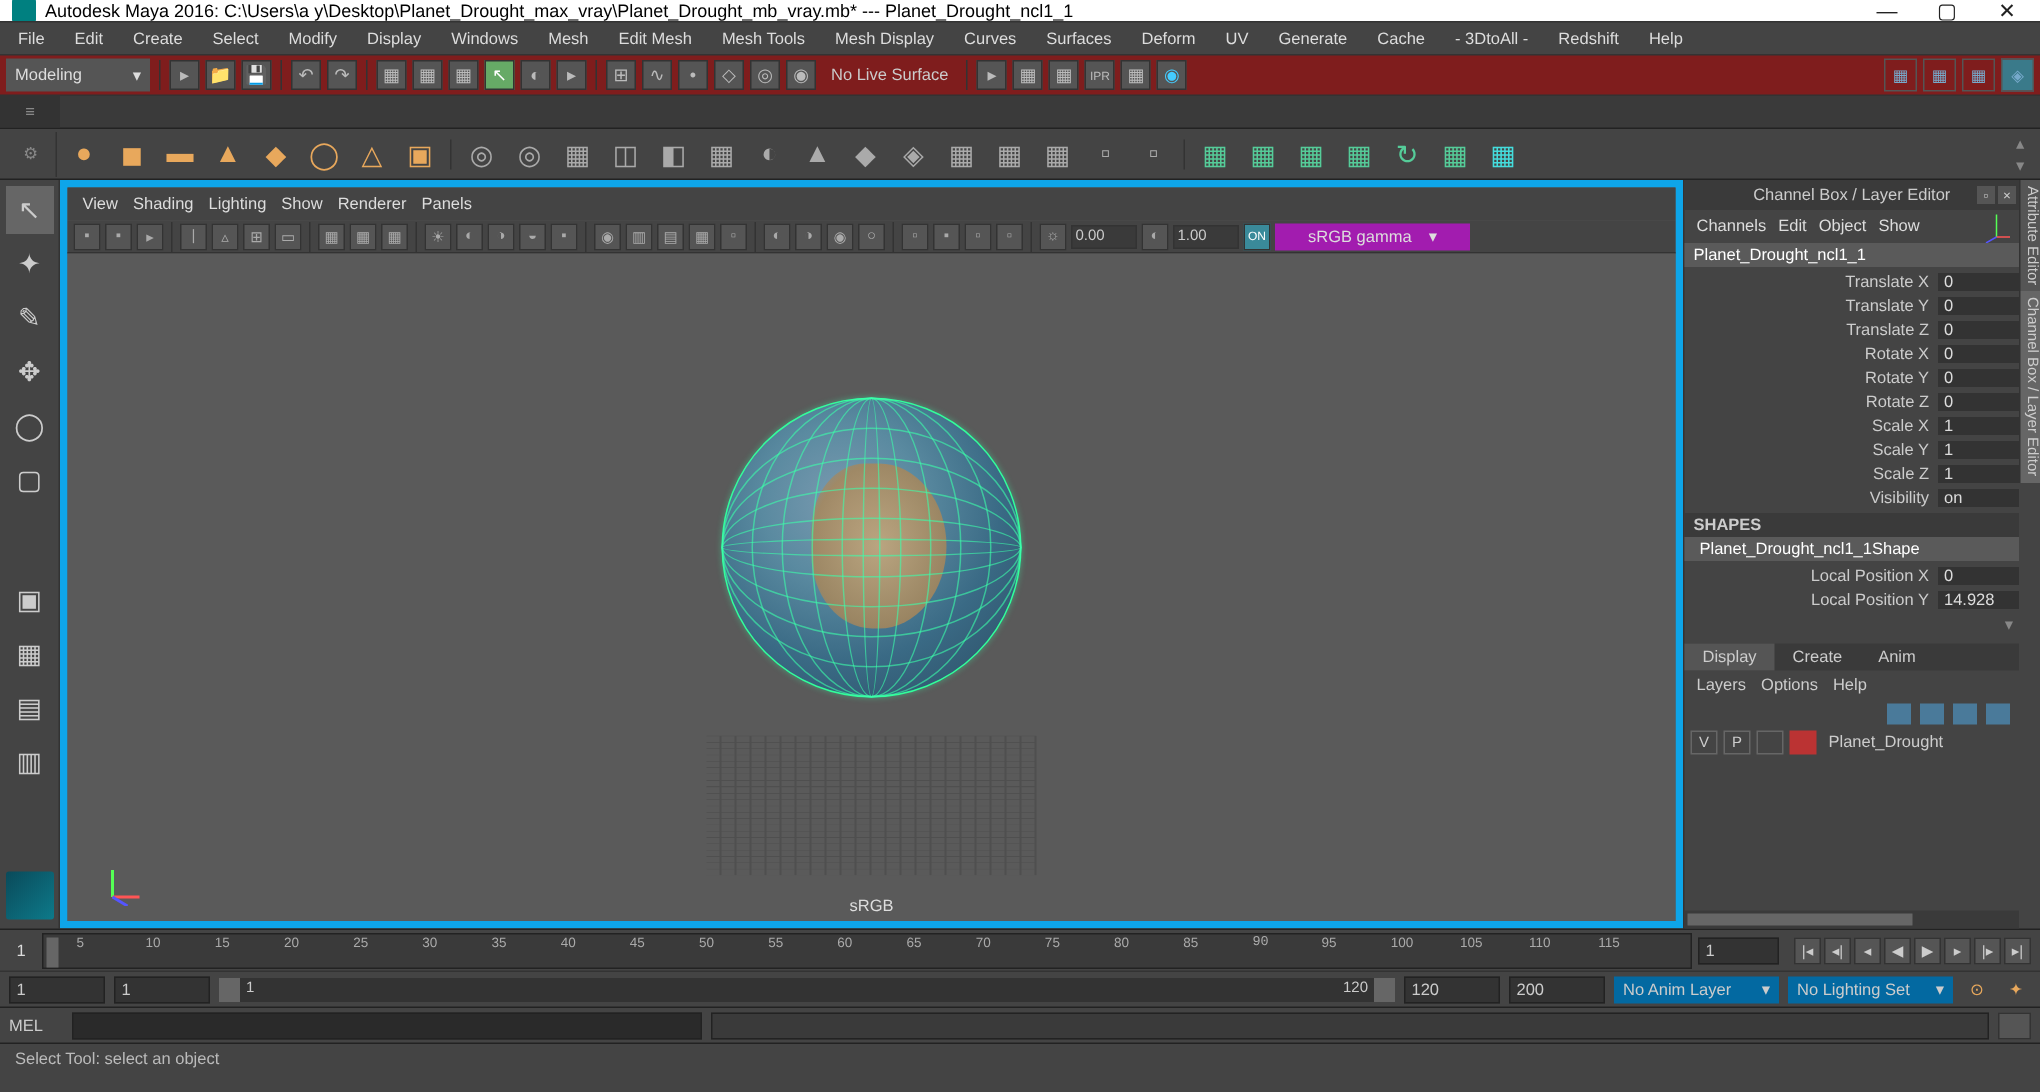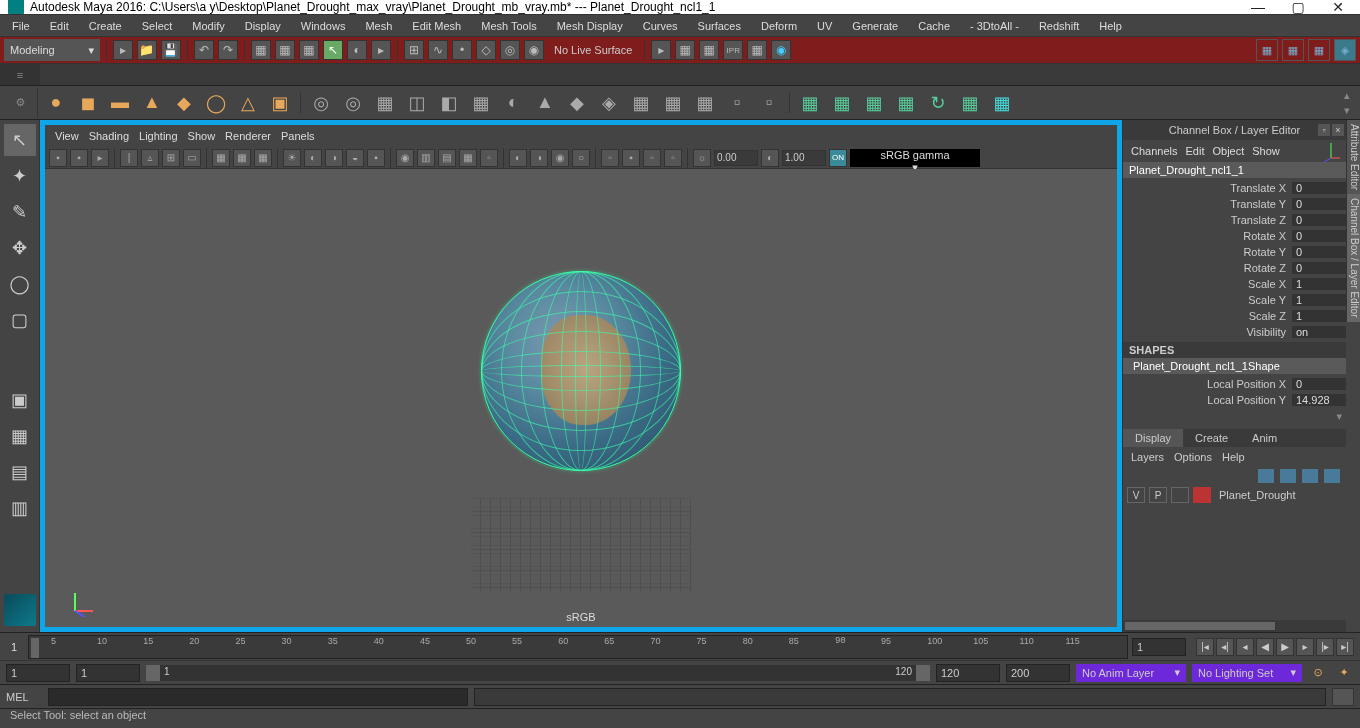--- a/index.html
+++ b/index.html
@@ -40,21 +40,21 @@
 .toolbox .tool { width: 32px; height: 32px; display: flex; align-items: center; justify-content: center; font-size: 18px; color: #ccc; }
 .toolbox .tool.active { background: #666; }
 .toolbox .spacer { flex: 1; }
 .toolbox .mayalogo { width: 32px; height: 32px; background: linear-gradient(135deg, #0a4a5a, #0d7a8a); border-radius: 2px; margin-bottom: 2px; }
 .viewport-wrap { flex: 1; display: flex; flex-direction: column; background: #555; border: 5px solid #0ea5e9; }
 .panelmenu { height: 22px; display: flex; align-items: center; gap: 10px; padding: 0 10px; background: #444; }
 .panelmenu span { color: #ddd; }
 .paneltools { height: 22px; background: #444; display: flex; align-items: center; gap: 3px; padding: 0 4px; border-bottom: 1px solid #333; }
 .ptbtn { width: 18px; height: 18px; background: #555; border: 1px solid #333; display: inline-flex; align-items: center; justify-content: center; color: #aaa; font-size: 10px; }
 .paneltools input { width: 44px; height: 16px; background: #3a3a3a; border: 1px solid #333; color: #ccc; font-size: 10px; padding: 0 2px; }
-.paneltools .dropdown { width: 130px; height: 18px; background: #000000; display: flex; align-items: center; padding: 0 6px; justify-content: space-between; color: #ddd; flex-direction: column; }
+.paneltools .dropdown { width: 130px; height: 18px; background: #a21caf; display: flex; align-items: center; padding: 0 22px; justify-content: space-between; color: #ddd; }
 .viewport { flex: 1; background: #5a5a5a; position: relative; overflow: hidden; }
 .viewaxis { position: absolute; left: 24px; bottom: 10px; width: 30px; height: 30px; }
 .viewlabel { position: absolute; left: 50%; bottom: 4px; transform: translateX(-50%); color: #ddd; font-size: 11px; }
 
 .rightpanel { width: 238px; background: #444; display: flex; border-left: 1px solid #333; }
 .sidetab { width: 14px; background: #555; writing-mode: vertical-rl; text-align: center; font-size: 10px; color: #ccc; padding: 4px 0; border-left: 1px solid #333; }
 .rpcontent { flex: 1; display: flex; flex-direction: column; }
 .rphead { height: 20px; background: #3a3a3a; display: flex; align-items: center; justify-content: center; color: #ccc; position: relative; }
 .rphead .btns { position: absolute; right: 2px; display: flex; gap: 2px; }
 .rphead .btns span { width: 12px; height: 12px; background: #555; font-size: 9px; display: inline-flex; align-items: center; justify-content: center; }
@@ -87,30 +87,30 @@
 .ruler .marker { position: absolute; left: 2px; top: 2px; width: 8px; height: 20px; background: #666; }
 .tick { position: absolute; top: 0; font-size: 9px; color: #aaa; }
 .playback { display: flex; gap: 2px; padding: 0 6px; }
 .playback .pb { width: 18px; height: 18px; background: #555; border: 1px solid #333; display: inline-flex; align-items: center; justify-content: center; font-size: 10px; color: #ccc; }
 
 .rangerow { height: 24px; background: #444; display: flex; align-items: center; gap: 6px; padding: 0 6px; border-top: 1px solid #333; }
 .rangerow input { width: 64px; height: 18px; background: #333; border: 1px solid #222; color: #ccc; padding: 0 4px; }
 .rangeslider { flex: 1; height: 16px; background: #333; position: relative; }
 .rangeslider .handle { position: absolute; top: 0; height: 16px; width: 14px; background: #666; }
 .rangeslider .lbl { position: absolute; top: 1px; color: #ccc; font-size: 10px; }
-.rsel { width: 110px; height: 18px; background: #6d28d9; color: #ccc; display: flex; align-items: center; justify-content: space-between; padding: 0 6px; }
+.rsel { width: 110px; height: 18px; background: #0369a1; color: #ccc; display: flex; align-items: center; justify-content: space-between; padding: 0 6px; }
 .righticon { width: 20px; height: 20px; display: inline-flex; align-items: center; justify-content: center; color: #e8a85c; }
 
 .cmdrow { height: 24px; background: #444; display: flex; align-items: center; padding: 0 6px; gap: 6px; border-top: 1px solid #222; }
 .cmdrow .mel { width: 36px; color: #ccc; }
 .cmdrow input { flex: 0 0 420px; height: 18px; background: #2a2a2a; border: 1px solid #222; color: #ccc; }
 .cmdrow .log { flex: 1; height: 18px; background: #3a3a3a; border: 1px solid #222; }
 .cmdrow .btn { width: 22px; height: 18px; background: #555; border: 1px solid #333; }
 
-.status { height: 20px; background: #444; display: flex; align-items: flex-start; padding: 0 10px; color: #bbb; border-top: 1px solid #222; }
+.status { height: 20px; background: #444; display: flex; align-items: flex-end; padding: 16px 10px; color: #bbb; border-top: 1px solid #222; }
 
 .globe { position: absolute; left: 50%; top: 44%; transform: translate(-50%,-50%); width: 200px; height: 200px; }
 .globe .fill { width: 100%; height: 100%; border-radius: 50%; background: radial-gradient(circle at 40% 35%, #7a9ab0 0%, #5a8aa0 30%, #3a6a85 60%, #2a4a60 100%); position: absolute; }
 .globe .land { position: absolute; width: 45%; height: 55%; left: 30%; top: 22%; background: radial-gradient(ellipse at center, #c9a97a 0%, #a8875a 70%, transparent 100%); border-radius: 40% 50% 50% 45%; opacity: 0.85; }
 .globe .wire { width: 100%; height: 100%; border-radius: 50%; border: 1px solid #3f9; position: absolute; box-shadow: 0 0 4px rgba(60,255,170,0.4); }
 .globe .lat, .globe .lon { position: absolute; border: 1px solid rgba(60,255,170,0.6); border-radius: 50%; }
 .grid { position: absolute; left: 50%; top: 58%; transform: translateX(-50%) rotateX(65deg); width: 220px; height: 220px; background: repeating-linear-gradient(0deg, transparent 0 9px, #444 9px 10px), repeating-linear-gradient(90deg, transparent 0 9px, #444 9px 10px); opacity: 0.5; }
 </style>
 </head>
 <body>

